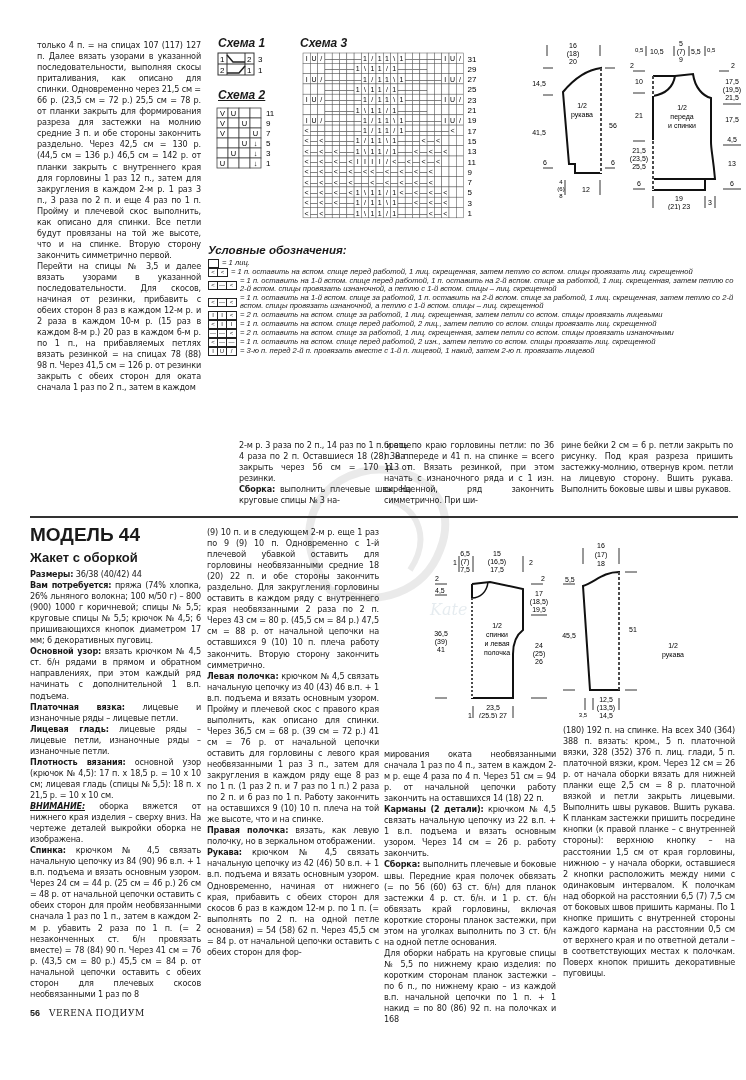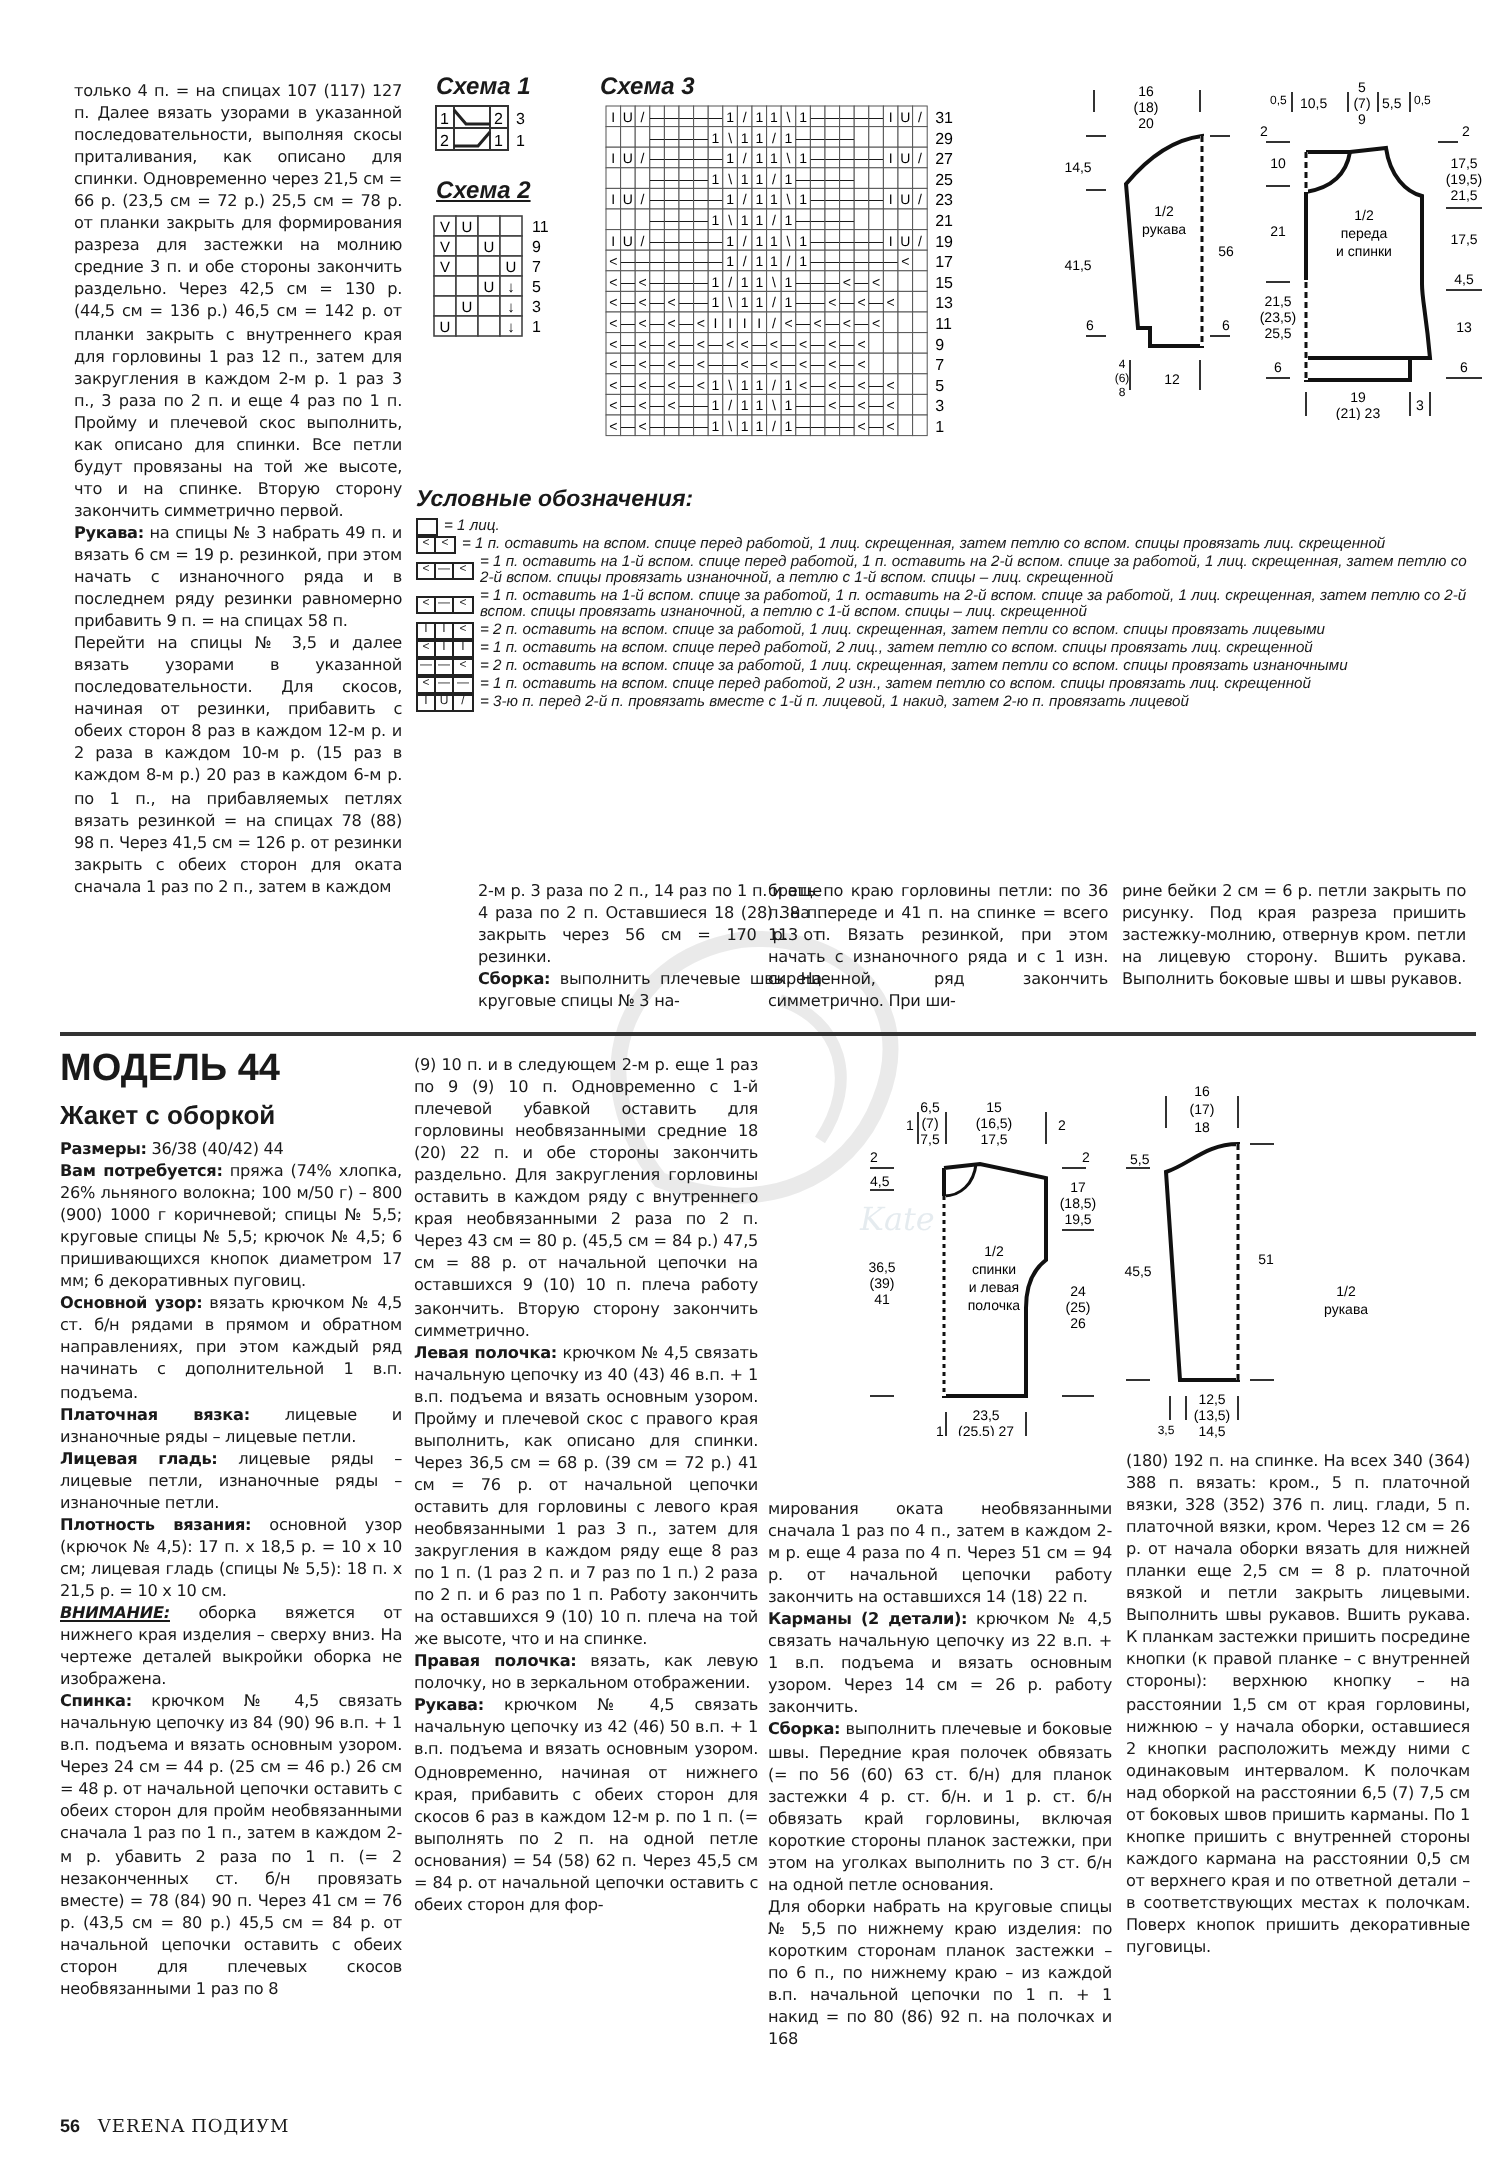--- a/index.html
+++ b/index.html
@@ -14,37 +14,36 @@
   .legend { position: absolute; left: 208px; top: 246px; width: 530px; font-family: "Liberation Sans", sans-serif; font-style: italic; font-size: 7.6px; line-height: 8.6px; }
   .legend .lt { font-size: 11.5px; font-weight: bold; margin-bottom: 4px; display:block; }
   .legend .row { display: flex; align-items: center; }
   .legend .sym { flex: 0 0 auto; height: 9px; border: 1px solid #222; display: inline-flex; margin-right: 3px; margin-top: 0; }
   .legend .sym span { width: 9px; height: 7px; border-right: 1px solid #222; font-size: 6px; line-height: 7px; text-align: center; font-style: normal; }
   .legend .sym span:last-child { border-right: none; }
   .legend .txt { flex: 1 1 auto; }
   .hr { position: absolute; height: 2px; background: #333; }
   .model-title { position: absolute; left: 30px; top: 524px; font-family: "Liberation Sans", sans-serif; font-weight: bold; font-size: 19px; }
   .model-sub { position: absolute; left: 30px; top: 550px; font-family: "Liberation Sans", sans-serif; font-weight: bold; font-size: 13px; }
-  .footer { position: absolute; left: 30px; top: 1058px; font-size: 9px; }
+  .footer { position: absolute; left: 30px; top: 1008px; font-size: 9px; }
   .footer .pg { font-weight: bold; font-family: "Liberation Sans", sans-serif; margin-right: 6px; }
   .footer .brand { font-family: "DejaVu Serif", serif; letter-spacing: 0.5px; }
   svg text { font-family: "Liberation Sans", sans-serif; }
 </style>
 </head>
 <body>
 
 <svg class="watermark" viewBox="0 0 220 200">
   <path d="M60 150 C20 100 40 40 100 30 C150 25 190 60 170 110 C155 150 110 170 60 150 Z" fill="none" stroke="#000" stroke-width="8"></path>
   <path d="M120 60 C150 70 160 100 140 130" fill="none" stroke="#000" stroke-width="6"></path>
 </svg>
 <div style="position:absolute;left:430px;top:600px;font-size:16px;color:#0c4a6e;opacity:0.1;font-family:'DejaVu Serif',serif;font-style:italic;">Kate</div>
 
 <div class="col" style="left:37px;top:40px;width:164px;">
   <p><span>только 4 п. = на спицах 107 (117) 127 п. Далее вязать узорами в указанной последовательности, выполняя скосы приталивания, как описано для спинки. Одновременно через 21,5 см = 66 р. (23,5 см = 72 р.) 25,5 см = 78 р. от планки закрыть для формирования разреза для застежки на молнию средние 3 п. и обе стороны закончить раздельно. Через 42,5 см = 130 р. (44,5 см = 136 р.) 46,5 см = 142 р. от планки закрыть с внутреннего края для горловины 1 раз 12 п., затем для закругления в каждом 2-м р. 1 раз 3 п., 3 раза по 2 п. и еще 4 раз по 1 п. Пройму и плечевой скос выполнить, как описано для спинки. Все петли будут провязаны на той же высоте, что и на спинке. Вторую сторону закончить симметрично первой.</span></p>
-  <p><b>Рукава:</b><span> на спицы № 3 набрать 49 п. и вязать 6 см = 19 р. резинкой, при этом начать с изнаночного ряда и в последнем ряду резинки равномерно прибавить 9 п. = на спицах 58 п.</span></p>
   <p><span>Перейти на спицы № 3,5 и далее вязать узорами в указанной последовательности. Для скосов, начиная от резинки, прибавить с обеих сторон 8 раз в каждом 12-м р. и 2 раза в каждом 10-м р. (15 раз в каждом 8-м р.) 20 раз в каждом 6-м р. по 1 п., на прибавляемых петлях вязать резинкой = на спицах 78 (88) 98 п. Через 41,5 см = 126 р. от резинки закрыть с обеих сторон для оката сначала 1 раз по 2 п., затем в каждом</span></p>
 </div>
 
 <div class="schema-title" style="left:218px;top:36px;">Схема 1</div>
 <svg style="position:absolute;left:217px;top:52px;" width="50" height="26">
   <rect x="1" y="1" width="36" height="22" fill="#fff" stroke="#333" stroke-width="1"></rect>
   <line x1="1" y1="12" x2="37" y2="12" stroke="#333"></line>
   <line x1="10" y1="1" x2="10" y2="23" stroke="#333"></line>
   <line x1="28" y1="1" x2="28" y2="23" stroke="#333"></line>
   <path d="M10 3 L16 10 L28 10" fill="none" stroke="#222" stroke-width="1.5"></path>

